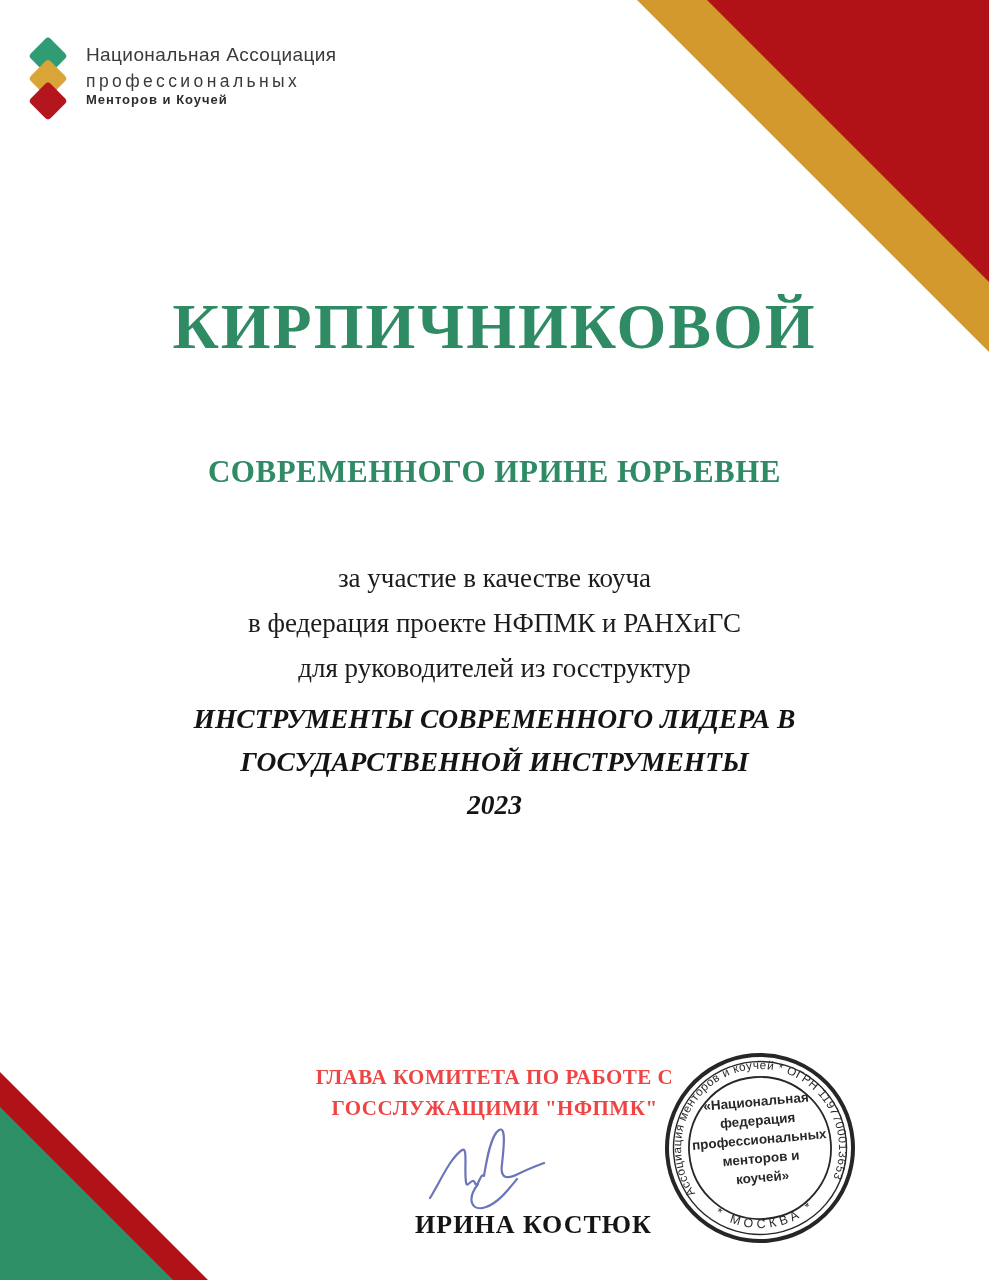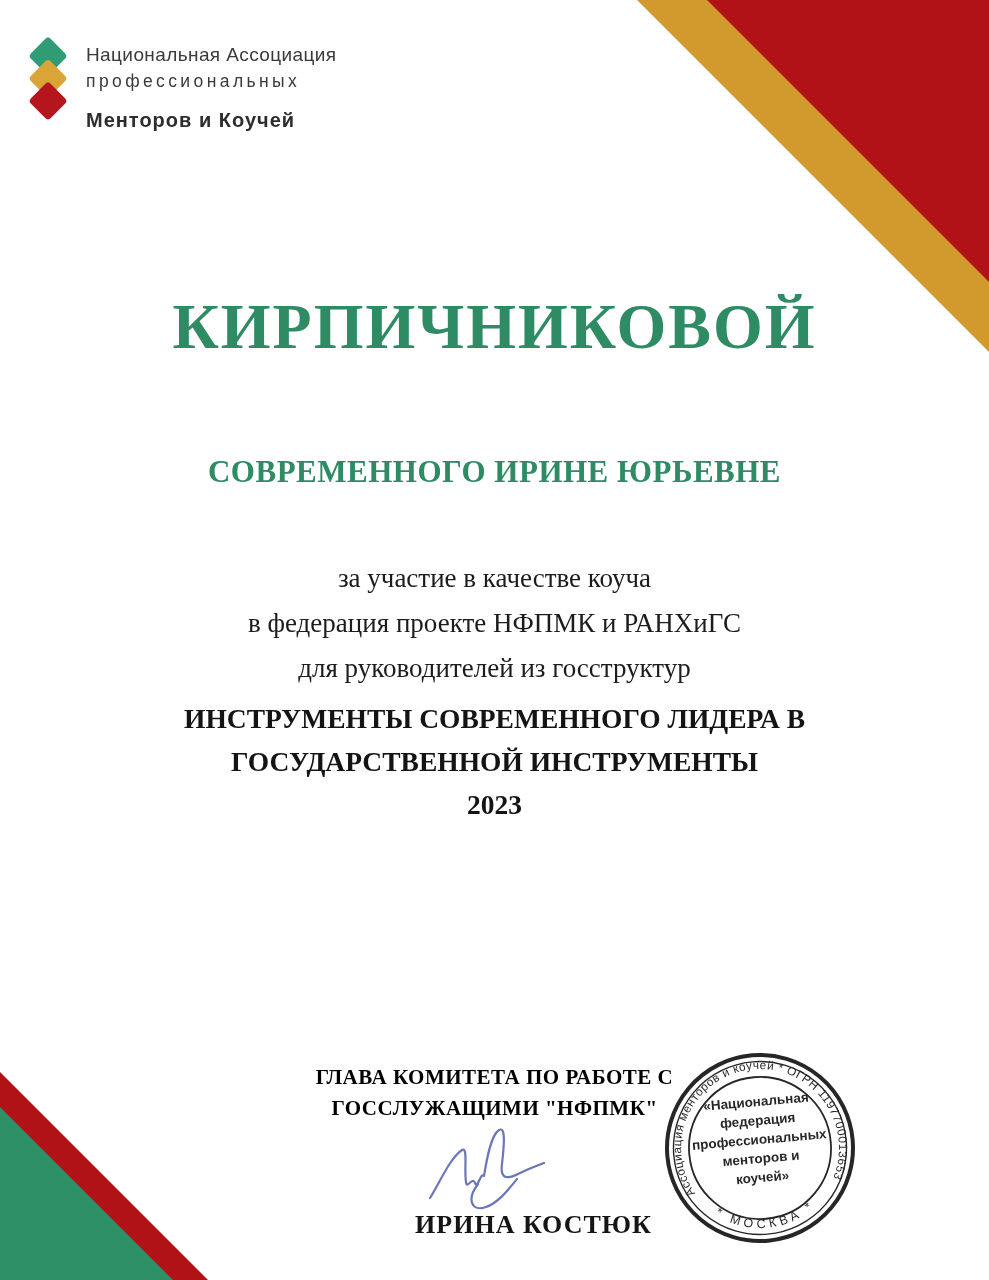--- a/index.html
+++ b/index.html
@@ -12,46 +12,46 @@
   }
   #page svg{display:block;}
   .corners{position:absolute;left:0;top:0;pointer-events:none;}
 
   
   .logo{position:absolute;left:28px;top:36px;display:flex;align-items:flex-start;}
   .logo-diamonds{flex:0 0 auto;}
   .logo-text{margin-left:16px;margin-top:8px;font-family:"Liberation Sans", sans-serif;color:#3a3a3a;}
   .lt1{font-size:19px;letter-spacing:0.4px;}
   .lt2{font-size:17.5px;letter-spacing:3.4px;margin-top:5px;}
-  .lt3{font-size:20px;font-weight:bold;letter-spacing:1px;color:#2d2d2d;margin-top:17px;}
+  .lt3{font-size:13px;font-weight:bold;letter-spacing:1px;color:#2d2d2d;margin-top:0;}
 
   
   .title{
     position:absolute;top:295px;left:0;width:100%;
     text-align:center;font-size:64px;font-weight:bold;
     letter-spacing:2px;color:#2E8B64;line-height:1;
   }
   .recipient{
     position:absolute;top:455px;left:0;width:100%;
     text-align:center;font-size:31px;font-weight:bold;
     letter-spacing:0.5px;color:#2E8B64;line-height:1.1;
   }
   .body-text{
     position:absolute;top:556px;left:0;width:100%;
     text-align:center;font-size:27px;color:#1c1c1c;line-height:45px;
   }
   .program{
     position:absolute;top:697px;left:0;width:100%;
-    text-align:center;font-size:27.5px;font-weight:bold;color:#141414;line-height:43px;
+    text-align:center;font-size:27.5px;font-weight:bold;color:#141414;line-height:43px;font-style:italic;
   }
 
   
   .sig-title{
     position:absolute;top:1062px;left:0;width:100%;
-    text-align:center;font-size:21px;font-weight:bold;color:#000000;line-height:31px;
+    text-align:center;font-size:21px;font-weight:bold;color:#ef4444;line-height:31px;
     letter-spacing:0.5px;
   }
   .signature{position:absolute;left:420px;top:1120px;}
   .sig-name{
     position:absolute;top:1210px;left:0;width:100%;
     text-align:center;font-size:26px;font-weight:bold;color:#151515;letter-spacing:1px;margin-left:39px;
   }
 
   
   .stamp{position:absolute;left:646px;top:1034px;opacity:0.93;}

